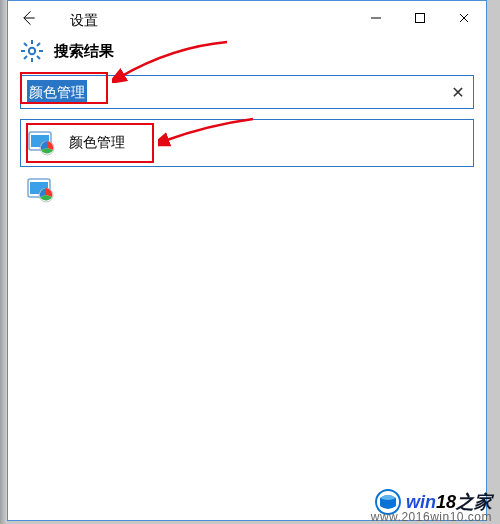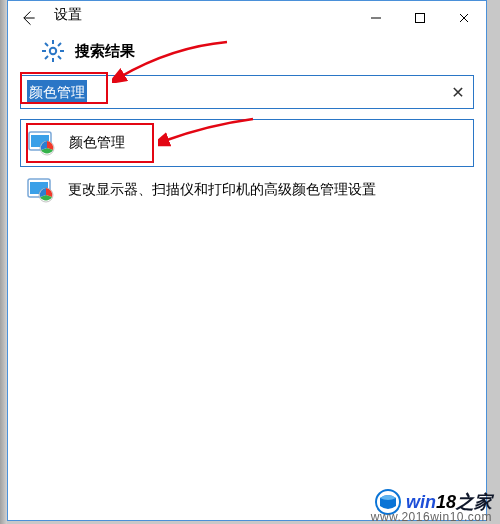--- a/index.html
+++ b/index.html
@@ -1,27 +1,27 @@
 <!DOCTYPE html>
 <html><head>
 <meta charset="utf-8">
 <style>
   * { box-sizing: border-box; margin: 0; padding: 0; }
   html, body { width: 500px; height: 524px; font-family: "Microsoft YaHei", "Segoe UI", sans-serif; background: #c8c8c8; overflow: hidden; }
   .app-shell { position: absolute; left: 7px; top: 0; width: 480px; height: 521px; background: #ffffff; border: 1px solid #4a90d9; }
   
   .titlebar { height: 34px; display: flex; align-items: center; }
-  .tb-left { display: flex; align-items: flex-start; gap: 14px; padding-left: 8px; }
+  .tb-left { display: flex; align-items: flex-end; gap: 30px; padding-left: 8px; }
   .tb-back { width: 24px; height: 24px; display: flex; align-items: center; justify-content: center; color: #000; font-size: 18px; }
   .tb-title { font-size: 14px; color: #000; }
   .tb-spacer { flex: 1; }
   .tb-btn { width: 44px; height: 30px; display: flex; align-items: center; justify-content: center; color: #000; }
   .tb-btn svg { width: 12px; height: 12px; }
   
-  .header { display: flex; align-items: center; gap: 10px; padding: 4px 0 10px 12px; margin-left: 21px; }
+  .header { display: flex; align-items: center; gap: 10px; padding: 4px 0 10px 12px; }
   .gear { width: 24px; height: 24px; color: #2a76c6; display:flex; align-items:center; justify-content:center; }
   .header-title { font-size: 15px; font-weight: 600; color: #000; }
   
   .search-wrap { margin: 2px 12px 10px 12px; position: relative; }
   .search-box { width: 100%; height: 34px; border: 1px solid #2a76c6; background: #fff; display: flex; align-items: center; }
   .search-text { flex: 1; height: 100%; display: flex; align-items: center; padding-left: 6px; }
   .search-text span { background: #2a76c6; color: #fff; font-size: 14px; padding: 1px 2px; display:inline-block; line-height: 22px; }
   .clear-x { width: 30px; display: flex; align-items: center; justify-content: center; font-size: 16px; color: #333; }
   
   .results { margin: 6px 12px 0 12px; }
@@ -123,21 +123,20 @@
       <div class="result-icon">
         <svg viewBox="0 0 30 30" width="30" height="30">
           <rect x="2" y="4" width="22" height="18" rx="2" fill="#fff" stroke="#7aa8d8" stroke-width="1.5"></rect>
           <rect x="4" y="7" width="18" height="12" fill="#3aa0e8"></rect>
           <circle cx="20" cy="20" r="7" fill="#fff" stroke="#888" stroke-width="0.5"></circle>
           <path d="M20 13 A7 7 0 0 1 26 22 L20 20 Z" fill="#f0392b"></path>
           <path d="M26 22 A7 7 0 0 1 14 22 L20 20 Z" fill="#35b24a"></path>
           <path d="M14 22 A7 7 0 0 1 20 13 L20 20 Z" fill="#2c7fd1"></path>
         </svg>
       </div>
-      <div class="result-text">更改显示器、扫描仪和打印机的高级颜色管理设置</div>
     </div>
   </div>
 
   <div class="anno-box" style="left:12px; top:71px; width:88px; height:32px;"></div>
   <div class="anno-box" style="left:18px; top:122px; width:128px; height:40px;"></div>
 
   <svg class="arrow" style="left:104px; top:36px; width:120px; height:46px;" viewBox="0 0 120 46">
     <defs>
         <marker id="ah1" markerWidth="10" markerHeight="10" refX="2" refY="3" orient="auto">
           <path d="M0,0 L0,6 L8,3 Z" fill="#e30613"></path>

